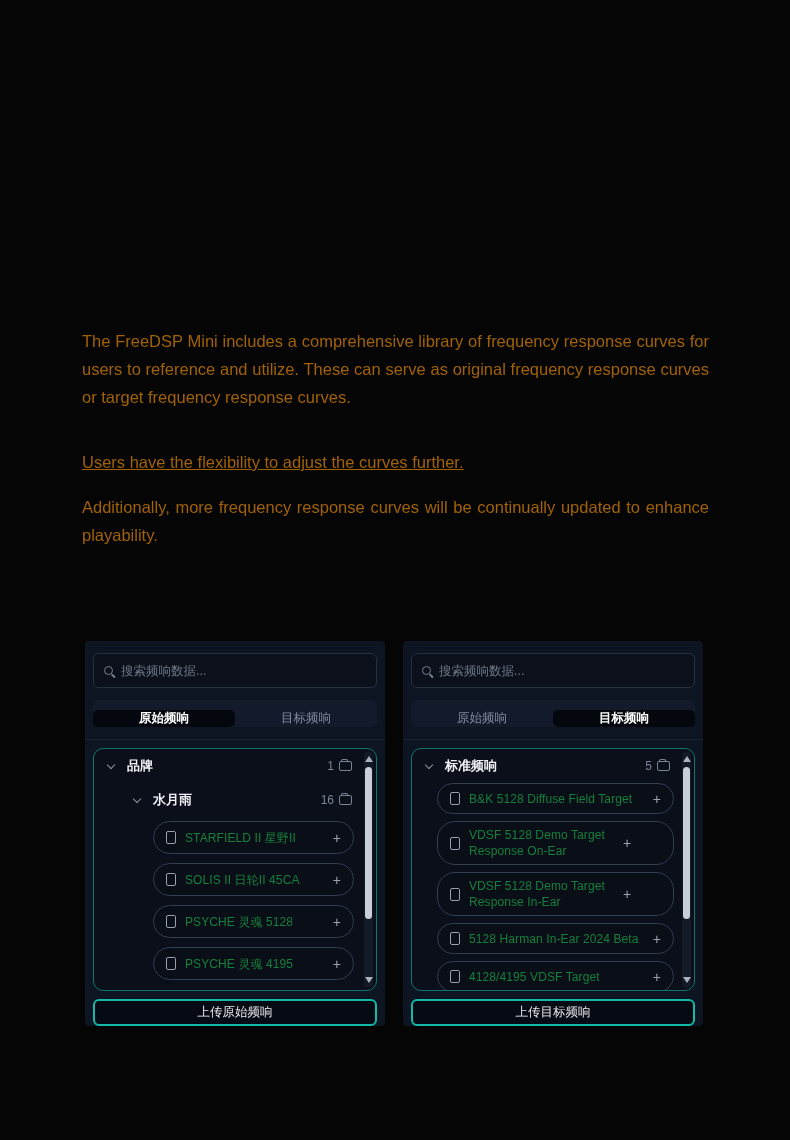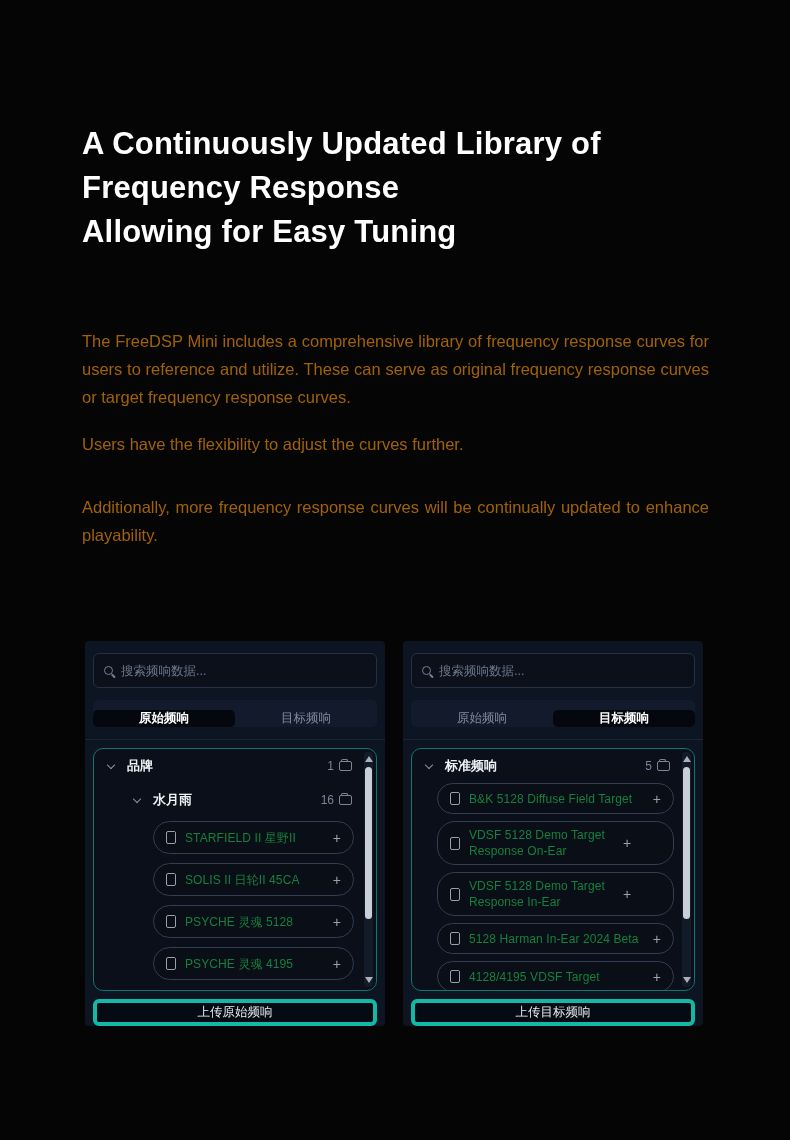--- a/index.html
+++ b/index.html
@@ -13,21 +13,21 @@
     position:absolute; left:82px; top:122px; width:620px;
     color:#ffffff; font-size:31px; line-height:44px; font-weight:bold;
     white-space:pre-line; letter-spacing:0.2px;
   }
   .para {
     position:absolute; left:82px; width:627px;
     color:#a16207; font-size:16.5px; line-height:28px;
     text-align:justify; text-align-last:left;
   }
   .para-1 { top:327px; }
-  .para-2 { top:430px; text-align:right; }
+  .para-2 { top:448px; text-align:right;text-decoration:underline; }
   .para-3 { top:493px; }
 
   
   .panel {
     position:absolute; top:641px; width:300px; height:385px;
     background:#0e1522; border-radius:4px;
   }
   .panel-original { left:85px; }
   .panel-target  { left:403px; }
 
@@ -118,32 +118,29 @@
     width:0; height:0; border-left:4px solid transparent; border-right:4px solid transparent;
     border-bottom:6px solid #aab1bd; cursor:pointer; }
   .scroll-thumb { position:absolute; top:15px; left:1px; width:7px; height:152px;
     background:#c9cfd9; border-radius:4px; cursor:pointer; }
   .scroll-down { position:absolute; bottom:4px; left:50%; transform:translateX(-50%);
     width:0; height:0; border-left:4px solid transparent; border-right:4px solid transparent;
     border-top:6px solid #aab1bd; cursor:pointer; }
 
   .upload-btn {
     display:block; margin:8px 8px 0; width:284px; height:27px;
-    background:#060a12; border:4px solid #14b8a6; border-radius:6px;
+    background:#060a12; border:2px solid #14b8a6; border-radius:6px;
     color:#e8ebf0; font-size:12.5px; font-family:inherit; cursor:pointer;
   }
 </style>
 </head>
 <body>
 
 <div class="page">
 
-  <h1 class="page-title">A Continuously Updated Library of
-Frequency Response
-Allowing for Easy Tuning</h1>
 
   <p class="para para-1">The FreeDSP Mini includes a comprehensive library of frequency response curves for users to reference and utilize. These can serve as original frequency response curves or target frequency response curves.</p>
   <p class="para para-2">Users have the flexibility to adjust the curves further.</p>
   <p class="para para-3">Additionally, more frequency response curves will be continually updated to enhance playability.</p>
 
   <div class="panel panel-original">
 
     <div class="search-box">
       <span class="search-icon"></span>
       <input type="text" placeholder="搜索频响数据..." style="">

